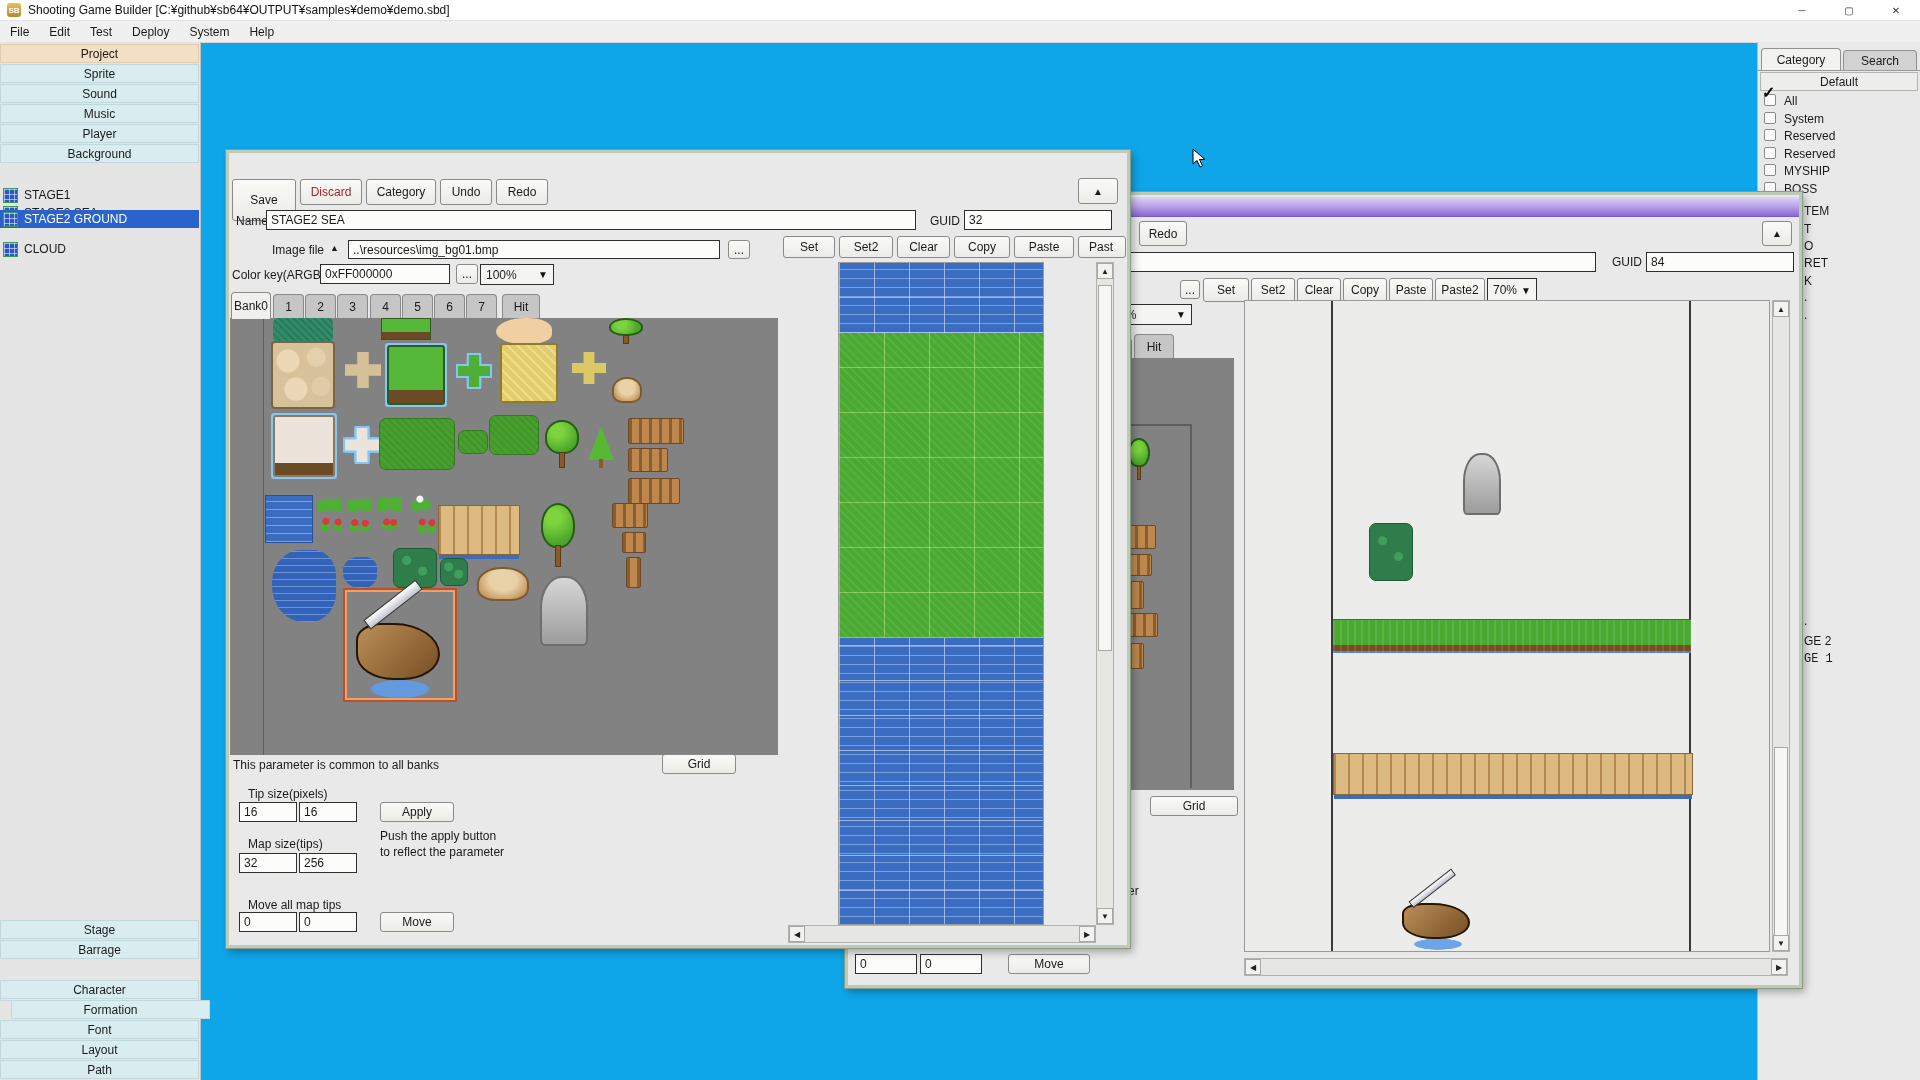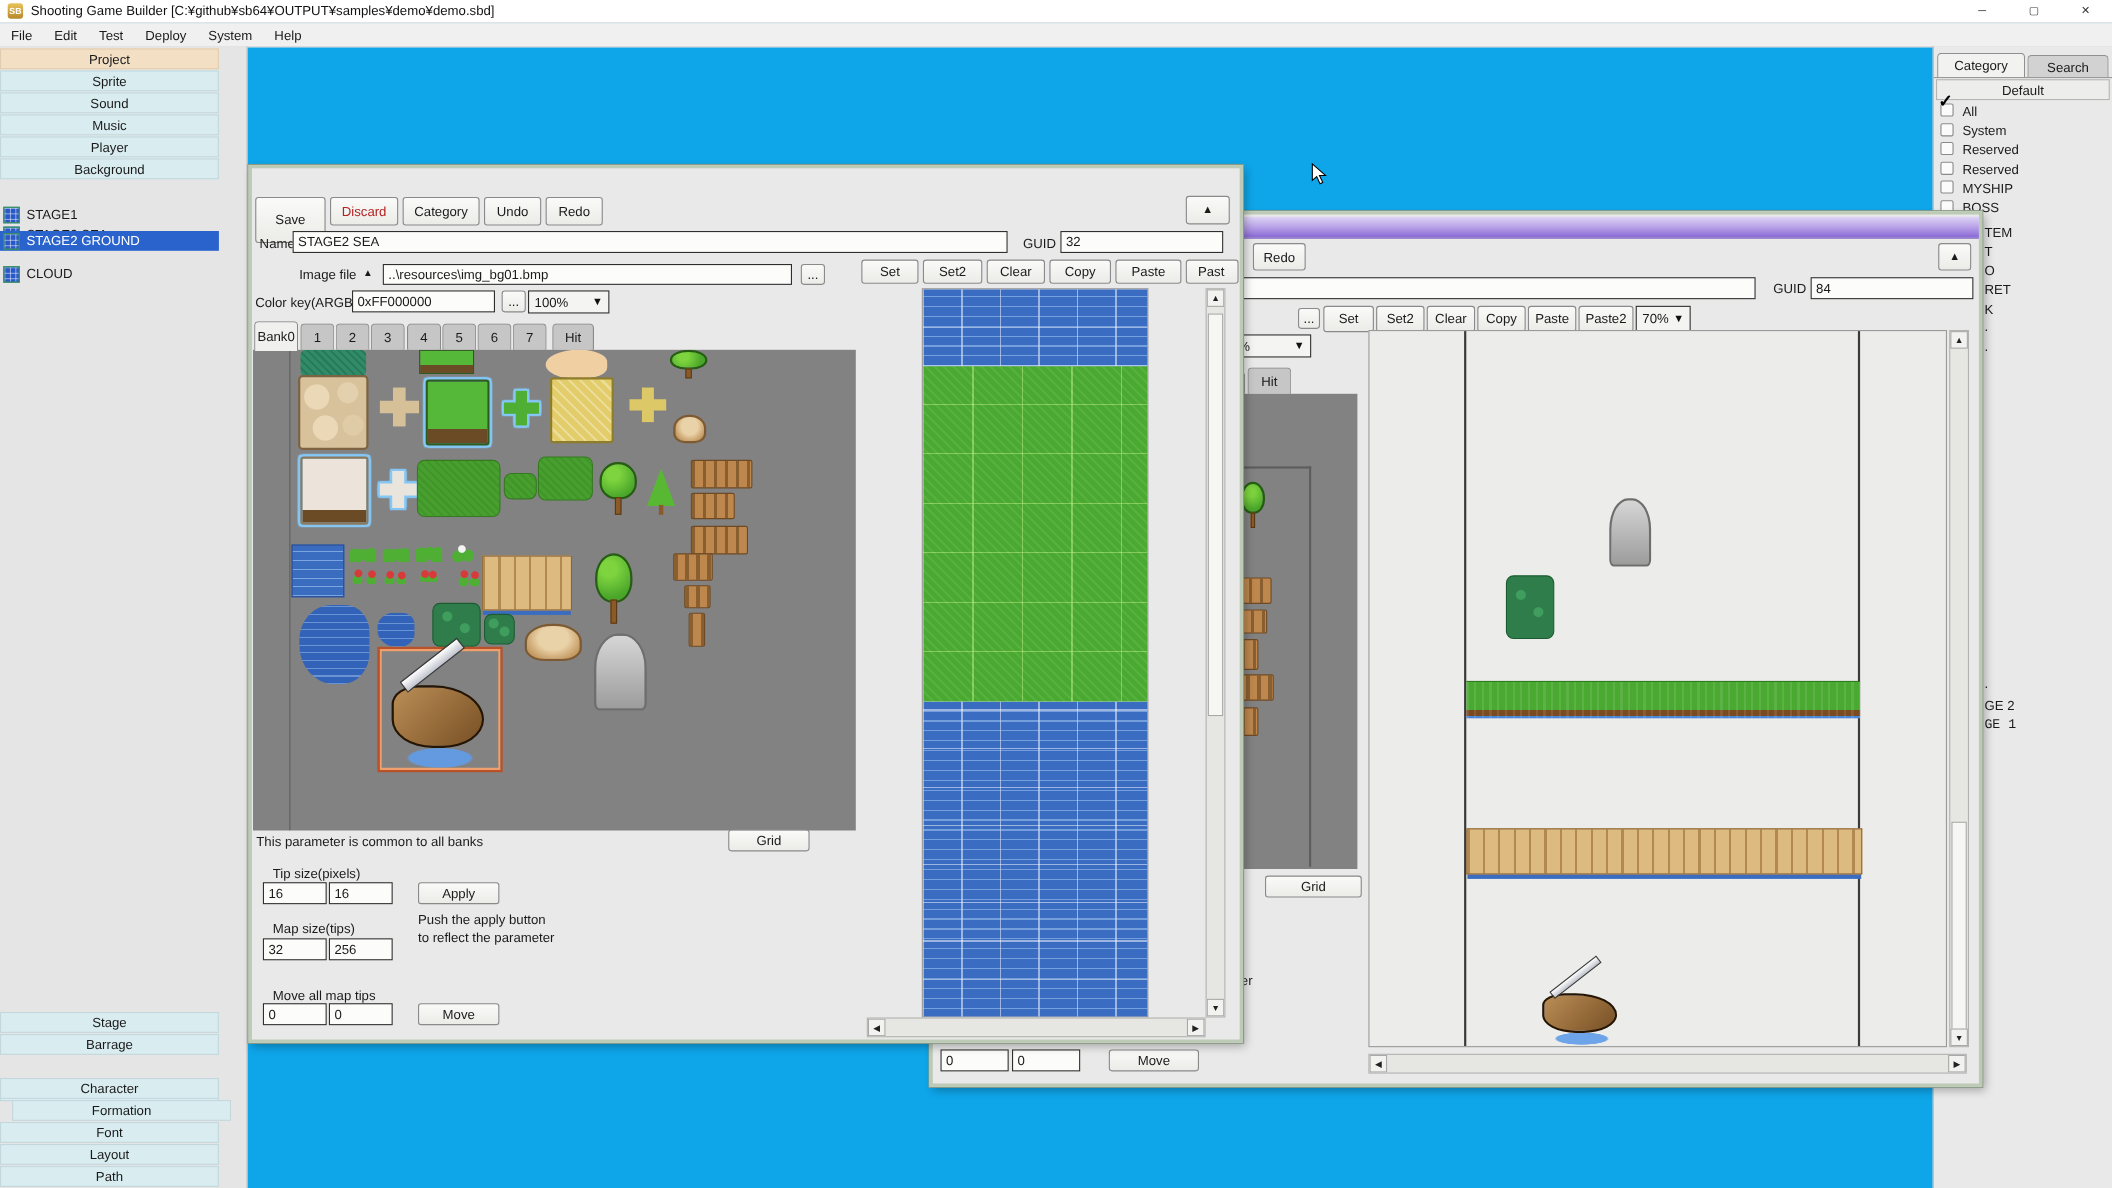--- a/index.html
+++ b/index.html
@@ -8,21 +8,21 @@
   .abs{position:absolute;}
   
   .titlebar{position:absolute;left:0;top:0;width:1920px;height:20px;background:#ffffff;border-bottom:1px solid #e2e2e2;}
   .app-icon{position:absolute;left:7px;top:3px;width:14px;height:14px;background:linear-gradient(#e8c35a,#b8882a);
     border-radius:3px;color:#fff;font-size:8px;font-weight:bold;display:flex;align-items:center;justify-content:center;}
   .title-text{position:absolute;left:28px;top:3px;font-size:12px;color:#111;white-space:nowrap;}
   .winbtn{position:absolute;top:0;width:46px;height:20px;display:flex;align-items:center;justify-content:center;font-size:10px;color:#333;}
   .menubar{position:absolute;left:0;top:21px;width:1920px;height:21px;background:#f0f0f0;border-bottom:1px solid #d6d6d6;display:flex;align-items:center;text-align:right;}
   .menu-item{padding:0 10px;height:21px;display:flex;align-items:center;}
   
-  .sidebar{position:absolute;left:0;top:42px;width:200px;height:1038px;background:#e5e5e5;border-right:1px solid #c2c2c2;padding-left:24px;}
+  .sidebar{position:absolute;left:0;top:42px;width:200px;height:1038px;background:#e5e5e5;border-right:1px solid #c2c2c2;}
   .side-btn{position:absolute;left:0;width:199px;height:19px;background:#d9edf1;border:1px solid #c2d8dc;
     box-sizing:border-box;display:flex;align-items:center;justify-content:center;}
   .side-btn.peach{background:#f3dfc4;border-color:#e0cdb0;}
   .list-tool{position:absolute;top:166px;font-size:12px;}
   .list-row{position:absolute;left:0;width:199px;height:18px;display:flex;align-items:center;}
   .list-row.sel{background:#2a63cc;color:#fff;}
   .tile-icon{position:absolute;left:3px;width:15px;height:15px;background:#2a58c8;border:1px solid #3a9a50;box-sizing:border-box;
     background-image:linear-gradient(90deg,rgba(255,255,255,.55) 1px,transparent 1px),linear-gradient(rgba(255,255,255,.55) 1px,transparent 1px);
     background-size:5px 5px;}
   .list-label{position:absolute;left:24px;}

